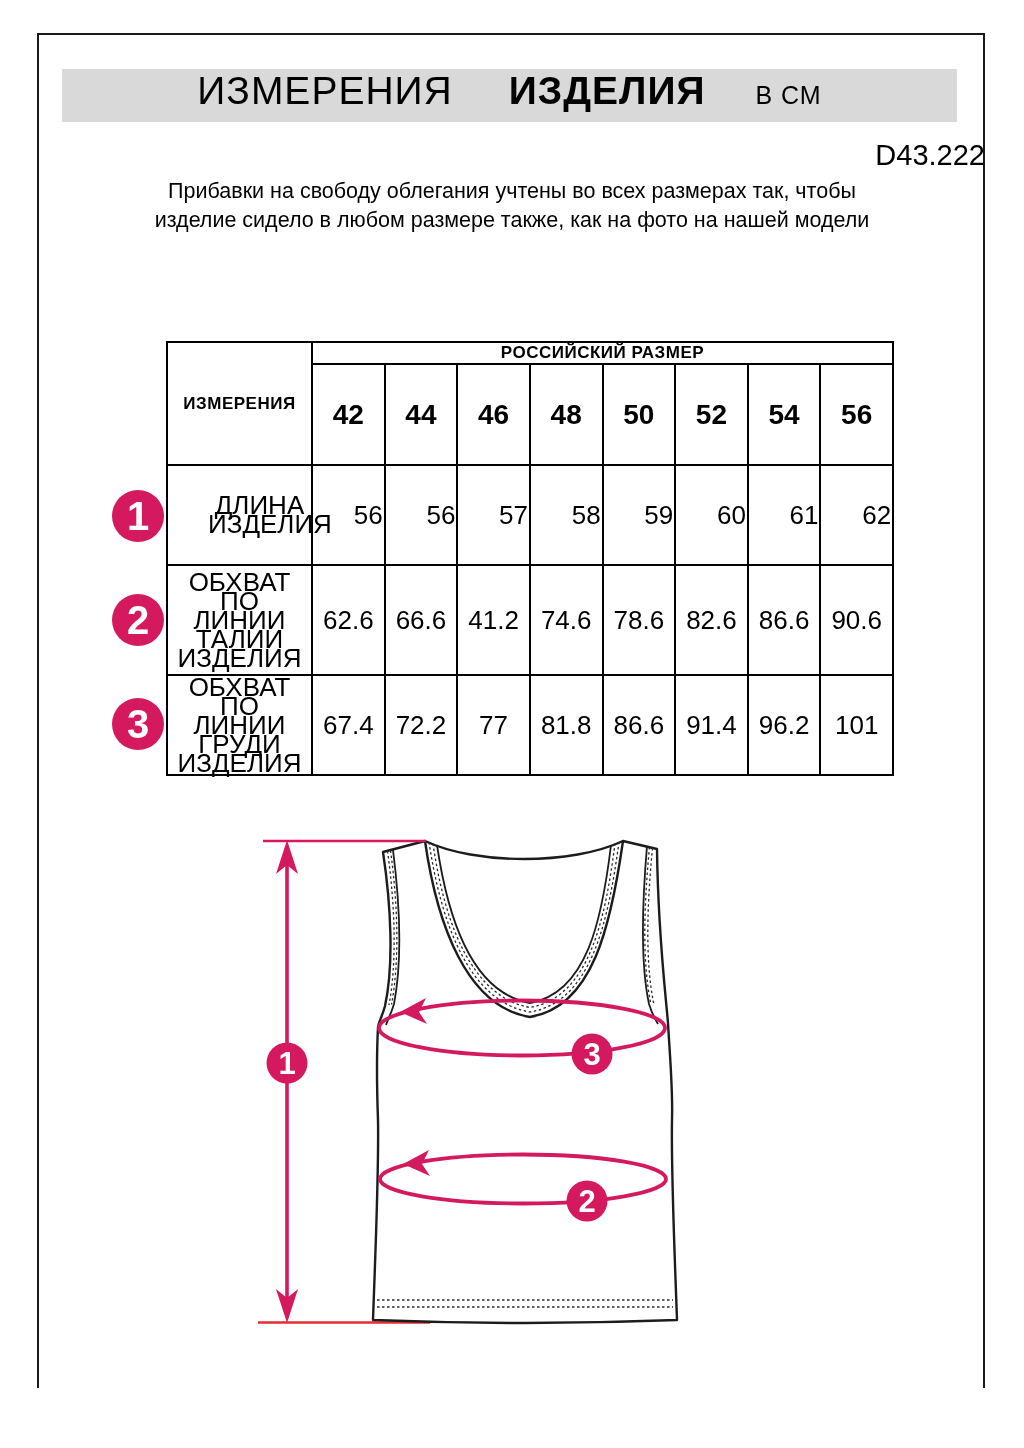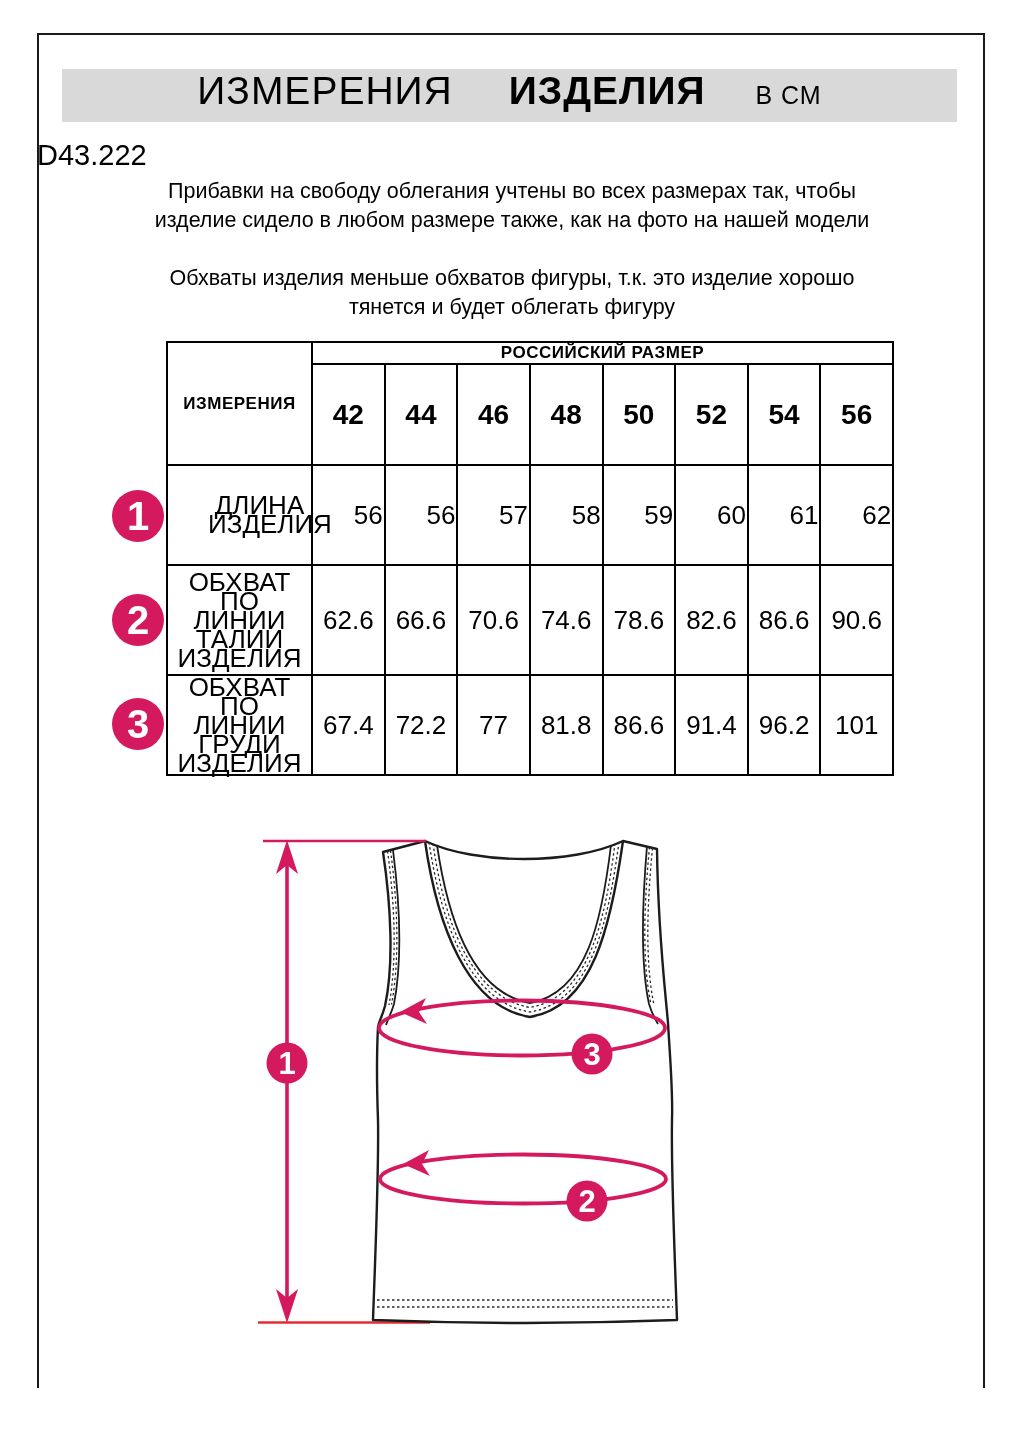--- a/index.html
+++ b/index.html
@@ -36,21 +36,21 @@
     align-items:baseline;
     white-space:nowrap;
   }
   .title-reg{ font-size:39px; font-weight:400; letter-spacing:1px; }
   .title-bold{ font-size:39px; font-weight:700; margin-left:56px; letter-spacing:1px; }
   .title-unit{ font-size:25px; font-weight:400; margin-left:50px; letter-spacing:1px; }
   .model{
     position:absolute;
     left:37px; top:139px;
     width:948px;
-    text-align:left;
+    text-align:right;
     font-size:29px;
     font-weight:400;
   }
   .note{
     position:absolute;
     left:132px;
     width:760px;
     text-align:center;
     font-size:21.5px;
     line-height:29px;
@@ -134,21 +134,20 @@
 
   <div class="graybar">
     <span class="title-reg">ИЗМЕРЕНИЯ</span>
     <span class="title-bold">ИЗДЕЛИЯ</span>
     <span class="title-unit">В СМ</span>
   </div>
 
   <div class="model">D43.222</div>
 
   <div class="note note1">Прибавки на свободу облегания учтены во всех размерах так, чтобы изделие сидело в любом размере также, как на фото на нашей модели</div>
-  <div class="note note2">Обхваты изделия меньше обхватов фигуры, т.к. это изделие хорошо тянется и будет облегать фигуру</div>
 
   <table class="size-table">
     <tbody>
         <tr>
       <td class="c-mhead thick" rowspan="2">ИЗМЕРЕНИЯ</td>
       <td class="c-group" colspan="8">РОССИЙСКИЙ РАЗМЕР</td>
     </tr>
     <tr class="tr-sizes">
       <td class="thick">42</td>
       <td class="thick">44</td>
@@ -174,21 +173,21 @@
       <td>62</td>
     </tr>
     <tr class="tr-data tr-data2">
       <td class="c-label">
         <span>ОБХВАТ ПО</span>
         <span>ЛИНИИ ТАЛИИ</span>
         <span>ИЗДЕЛИЯ</span>
       </td>
       <td>62.6</td>
       <td>66.6</td>
-      <td>70.6</td>
+      <td>41.2</td>
       <td>74.6</td>
       <td>78.6</td>
       <td>82.6</td>
       <td>86.6</td>
       <td>90.6</td>
     </tr>
     <tr class="tr-data tr-data3">
       <td class="c-label">
         <span>ОБХВАТ ПО</span>
         <span>ЛИНИИ ГРУДИ</span>

